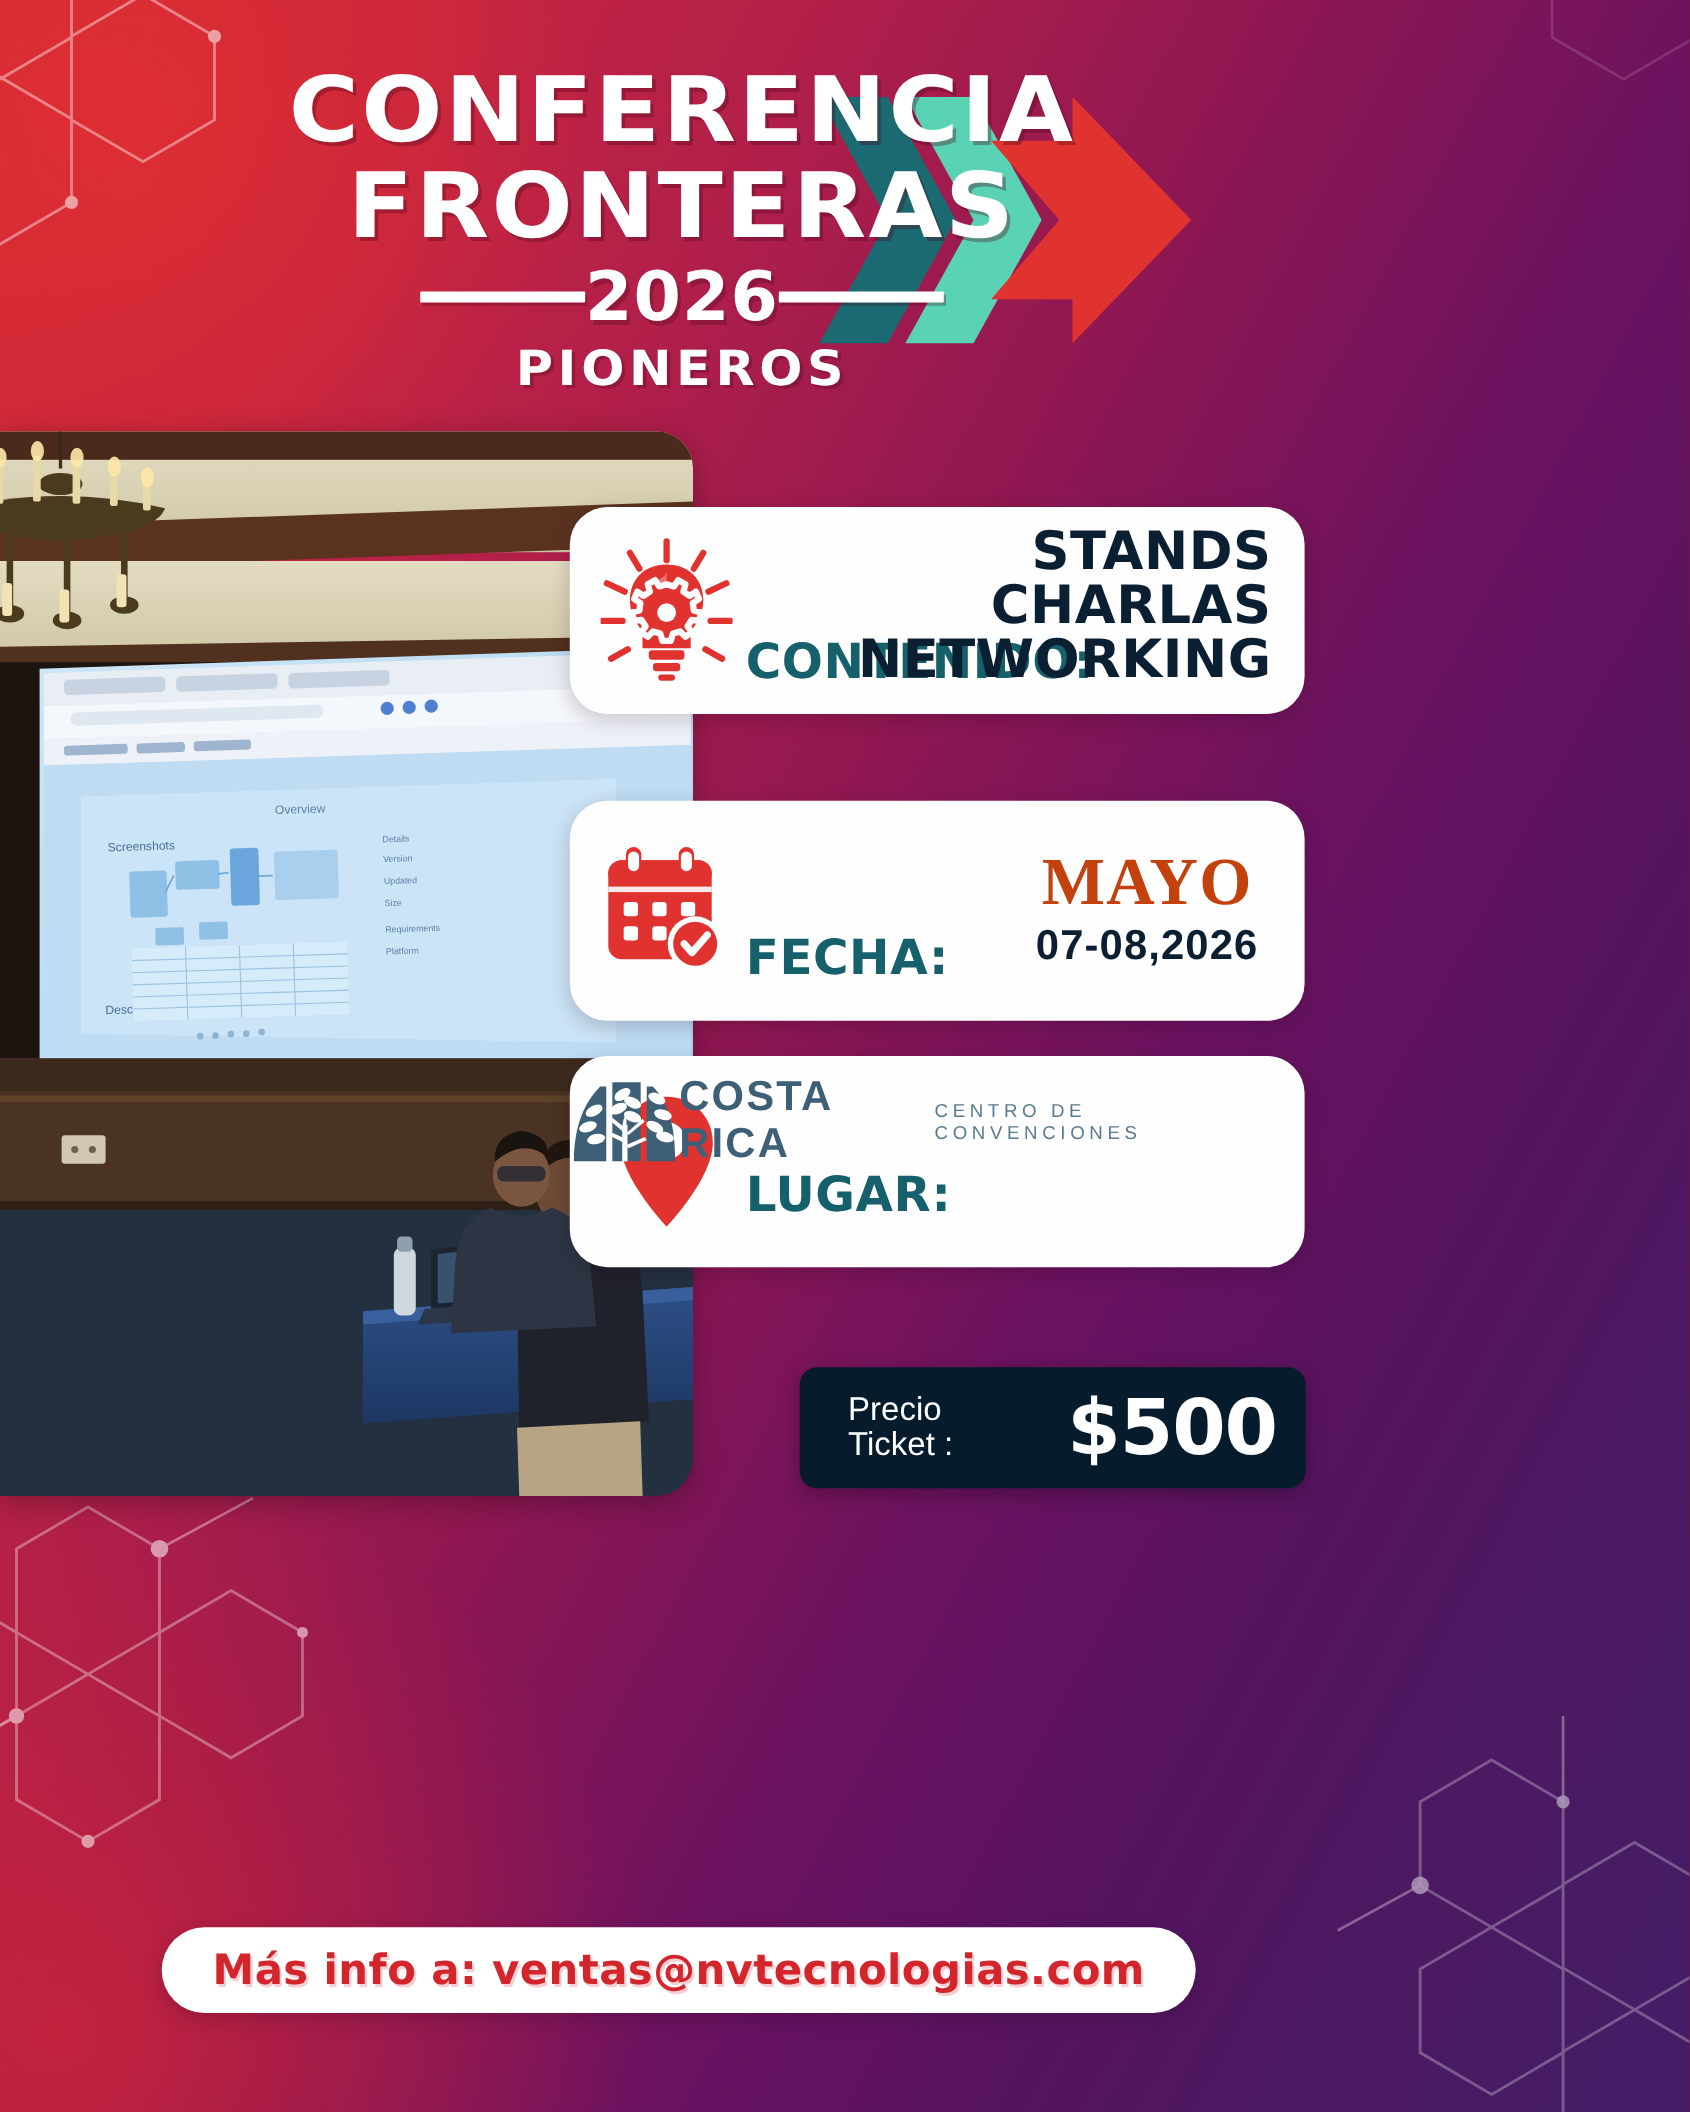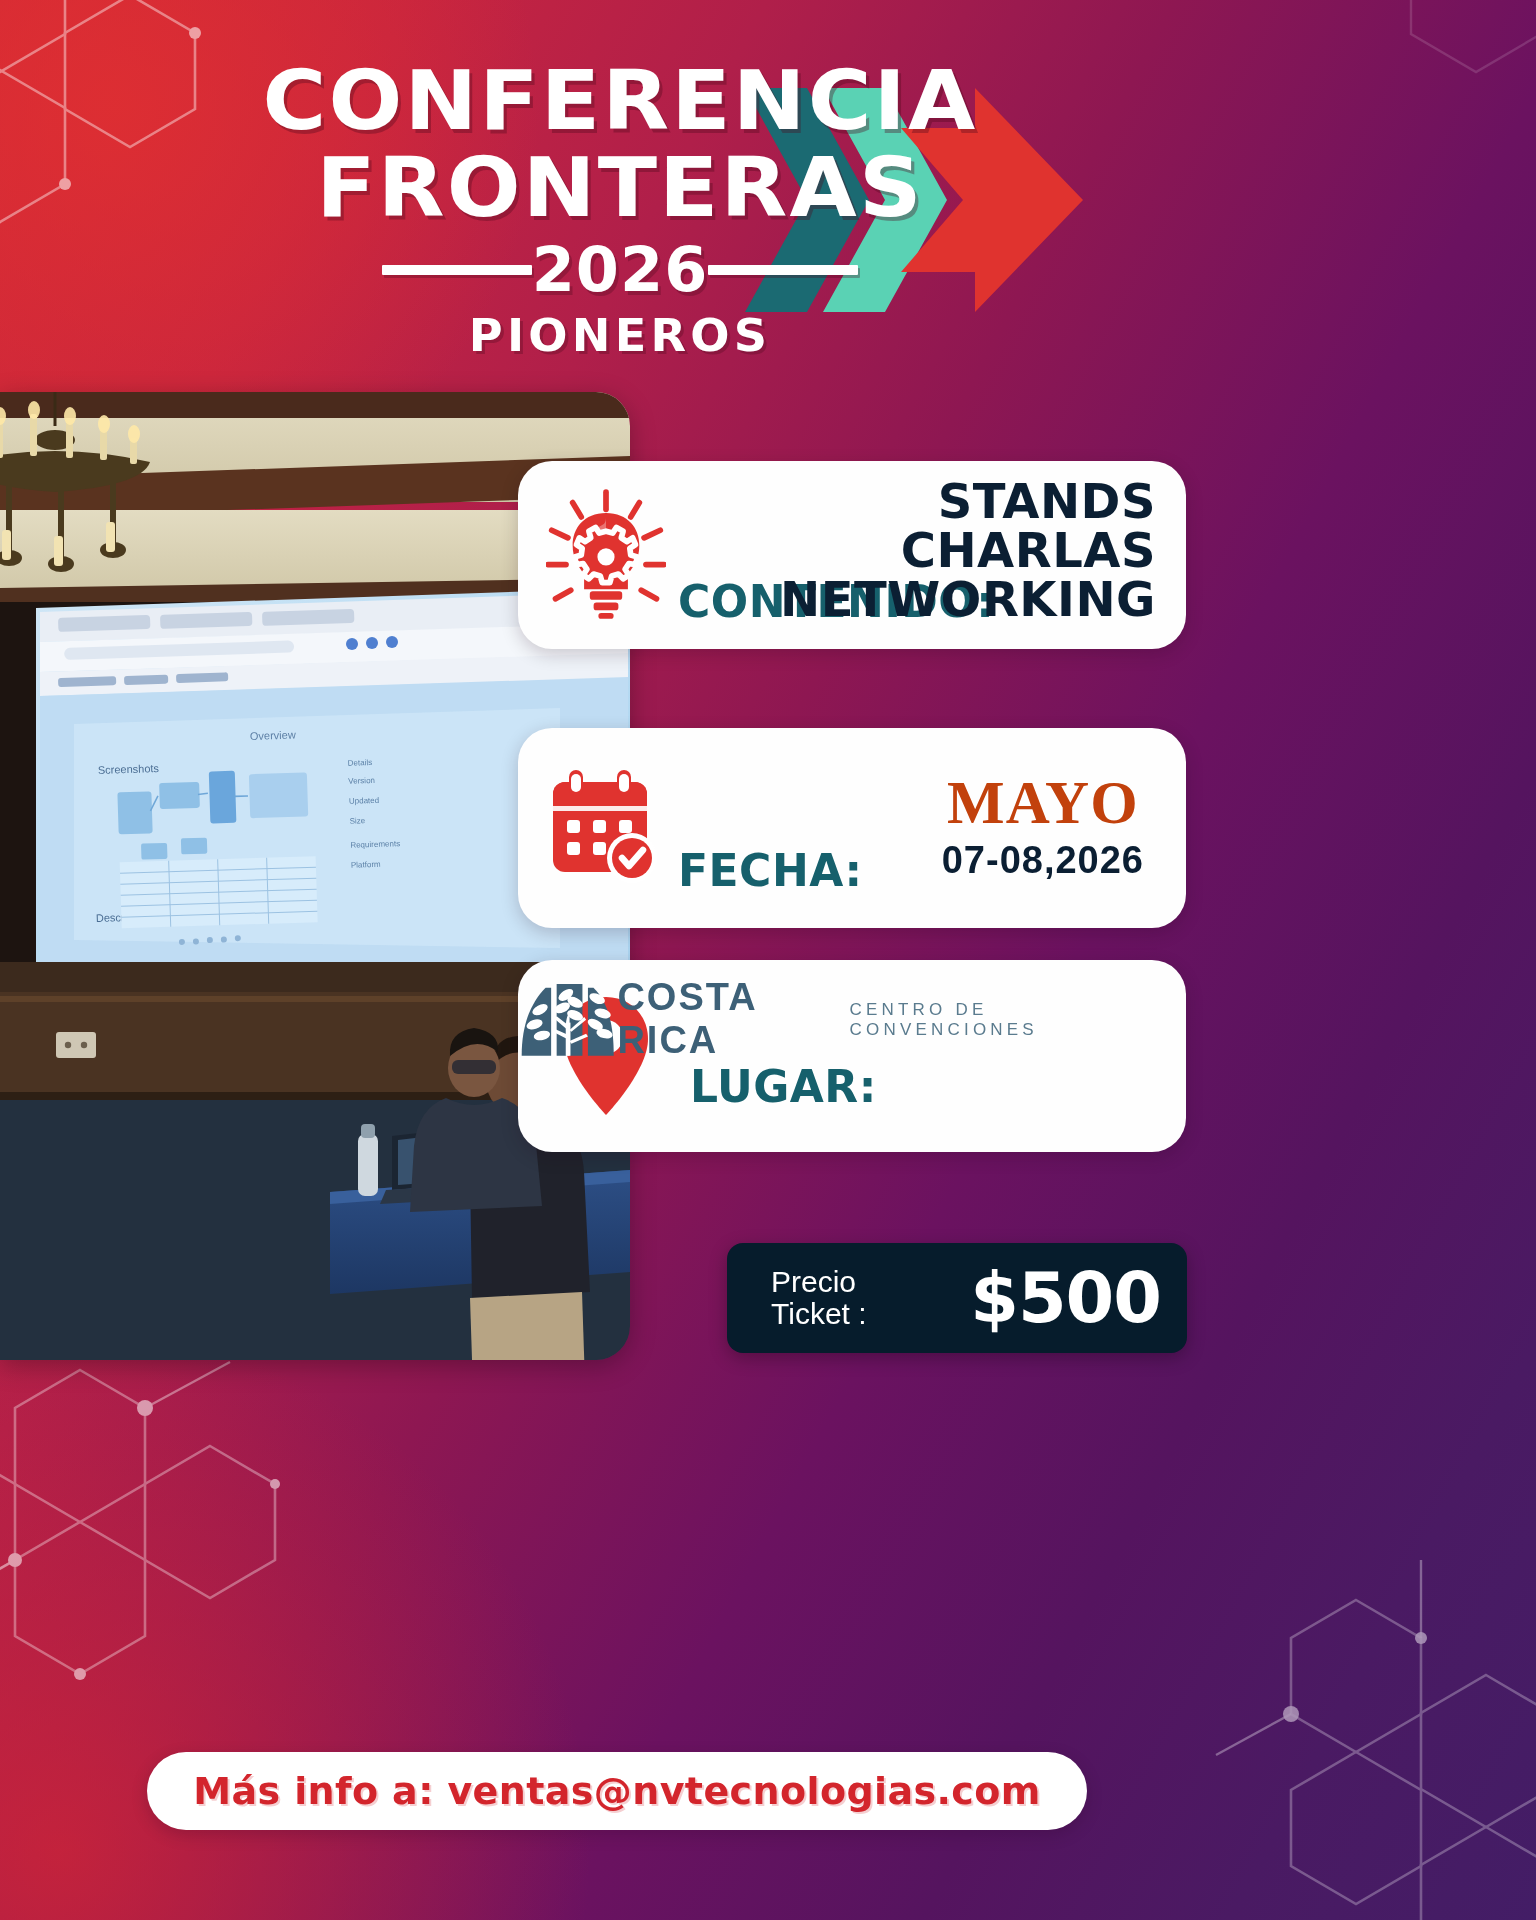--- a/index.html
+++ b/index.html
@@ -125,21 +125,21 @@
   #card-fecha{ left:518px; top:728px; width:668px; height:200px; }
   #card-fecha .label-pos{ position:absolute; left:160px; bottom:32px; }
   #card-fecha .values{ position:absolute; right:42px; top:44px; text-align:center; }
   #card-fecha .v-mes{ font-size:61px; font-weight:700; color:#c2410c;
     font-family:Liberation Serif, serif; line-height:1; letter-spacing:1px;}
   #card-fecha .v-dias{ font-size:38px; font-weight:700; color:#0b1f33;
     font-family:"Liberation Sans", sans-serif; margin-top:6px; letter-spacing:1px;}
 
   
   #card-lugar{ left:518px; top:960px; width:668px; height:192px; }
-  #card-lugar .label-pos{ position:absolute; left:172px; bottom:40px; }
+  #card-lugar .label-pos{ position:absolute; left:160px; bottom:40px; }
   #card-lugar .venue{
     position:absolute; right:28px; top:14px;
     display:flex; flex-direction:row; align-items:center;
   }
   .venue-name{
     font-family:"Liberation Sans", sans-serif;
     font-weight:700; font-size:38px; color:#3d6077; letter-spacing:2px;
     margin-top:2px;
   }
   .venue-sub{

